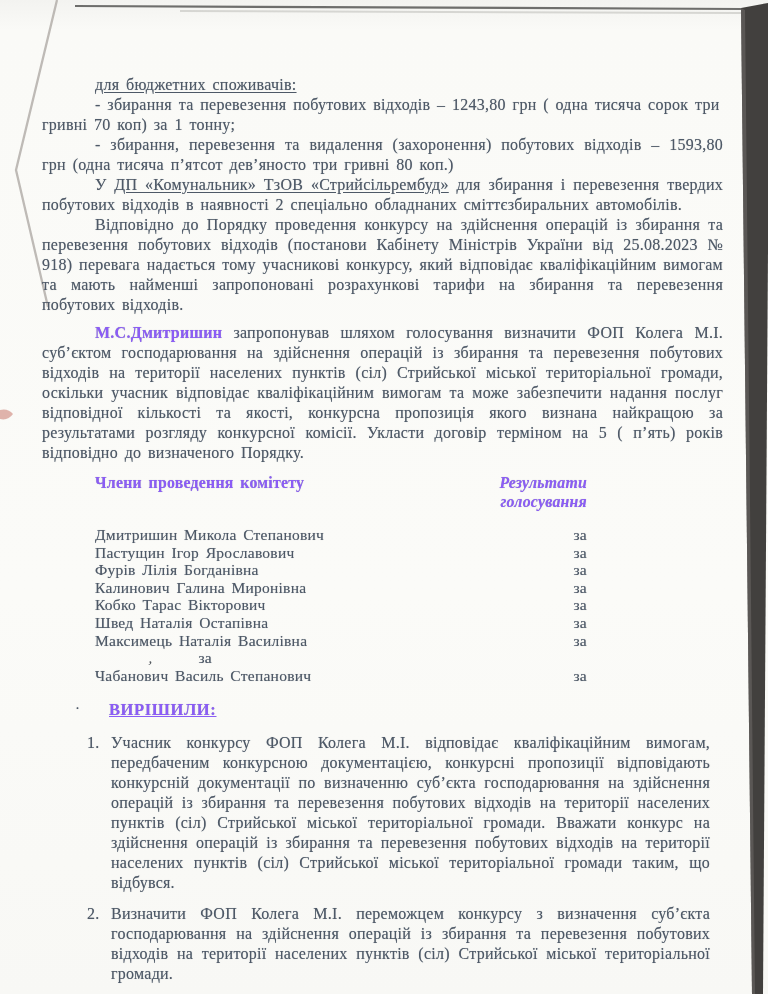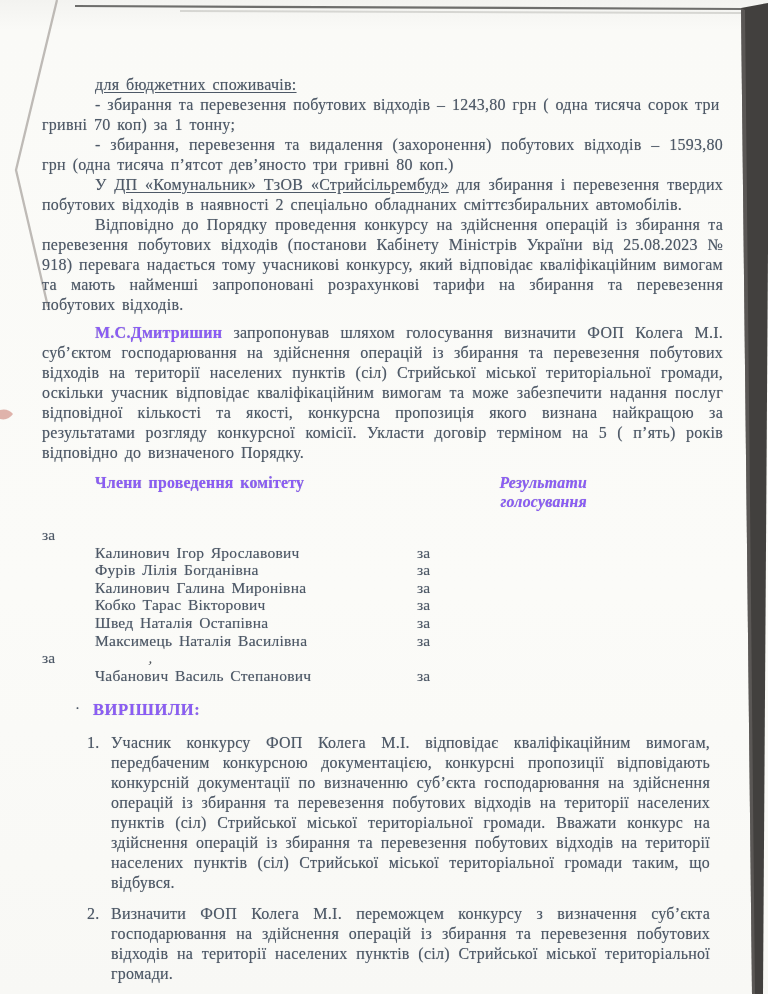--- a/index.html
+++ b/index.html
@@ -23,27 +23,27 @@
   }
   p { margin: 0; text-align: justify; }
   .nojust { text-align: left; }
   .ind { text-indent: 53px; }
   .u { text-decoration: underline; text-underline-offset: 2px; }
   b, .b { font-weight: bold; color: #8b5cf6; }
 
   .vtable { margin-top: 10px; }
   .vrow { display: flex; line-height: 17.6px; font-size: 15.5px; }
   .vrow .c1 { flex: 0 0 322px; padding-left: 53px; }
-  .vrow .c2 { flex: 0 0 170px; margin-left: 0; text-align: left; }
+  .vrow .c2 { flex: 0 0 170px; margin-left: 0; text-align: right; }
   .vrow.vhead { line-height: 19px; font-size: 15.8px; margin-bottom: 15px; }
   .vrow.vhead .c2 { text-align: right; font-style: italic; }
 
   .resolved { margin-top: 16px; padding-left: 35px; position: relative; }
   .resolved .bullet { position: absolute; left: 33px; top: -2px; font-size: 15px; }
-  .resolved .head { display: inline-block; margin-left: 16px; font-size: 16.5px; letter-spacing: 0.6px; }
+  .resolved .head { display: inline-block; margin-left: 32px; font-size: 16.5px; letter-spacing: 0.6px; text-decoration: underline; }
 
   .decision { display: flex; margin: 0 13px 0 45px; }
   .decision .num { flex: 0 0 24px; }
   .decision .txt { flex: 1; text-align: justify; }
   .d1 { margin-top: 13px; }
   .d2 { margin-top: 11px; }
   .d3 { margin-top: 15px; }
 
   .artifact-svg { position: absolute; inset: 0; pointer-events: none; }
   .tiny-mark {
@@ -77,24 +77,25 @@
   <p class="ind">Відповідно до Порядку проведення конкурсу на здійснення операцій із збирання та перевезення побутових відходів (постанови Кабінету Міністрів України від 25.08.2023 № 918) перевага надається тому учасникові  конкурсу, який відповідає кваліфікаційним вимогам та мають найменші запропоновані розрахункові тарифи на збирання та перевезення побутових відходів.</p>
 
   <p class="ind" style="margin-top:8px"><b>М.С.Дмитришин</b><span>  запропонував шляхом голосування визначити ФОП Колега М.І. суб’єктом господарювання на здійснення операцій із збирання та перевезення побутових відходів на території населених пунктів (сіл) Стрийської міської територіальної громади, оскільки учасник відповідає кваліфікаційним вимогам та може забезпечити  надання послуг відповідної кількості та якості, конкурсна пропозиція якого визнана найкращою за результатами розгляду конкурсної комісії. Укласти договір терміном на 5 ( п’ять) років відповідно до визначеного Порядку.</span></p>
 
   <div class="vtable">
     <div class="vrow vhead">
       <div class="c1 b">Члени проведення комітету</div>
       <div class="c2 b">Результати голосування</div>
     </div>
     <div class="vrow">
+      <div class="c1">Дмитришин Микола Степанович</div>
       <div class="c2">за</div>
     </div>
     <div class="vrow">
-      <div class="c1">Калинович Ігор Ярославович</div>
+      <div class="c1">Пастущин Ігор Ярославович</div>
       <div class="c2">за</div>
     </div>
     <div class="vrow">
       <div class="c1">Фурів Лілія Богданівна</div>
       <div class="c2">за</div>
     </div>
     <div class="vrow">
       <div class="c1">Калинович Галина Миронівна</div>
       <div class="c2">за</div>
     </div>

